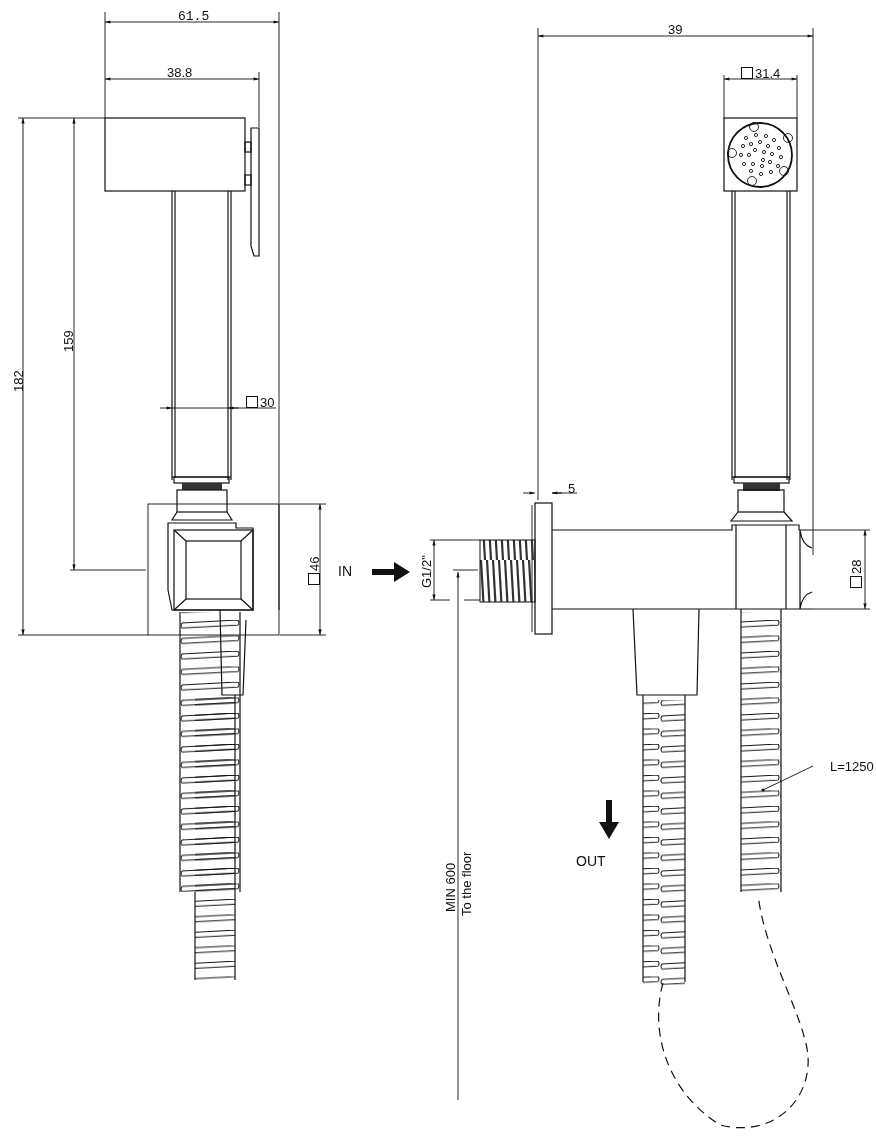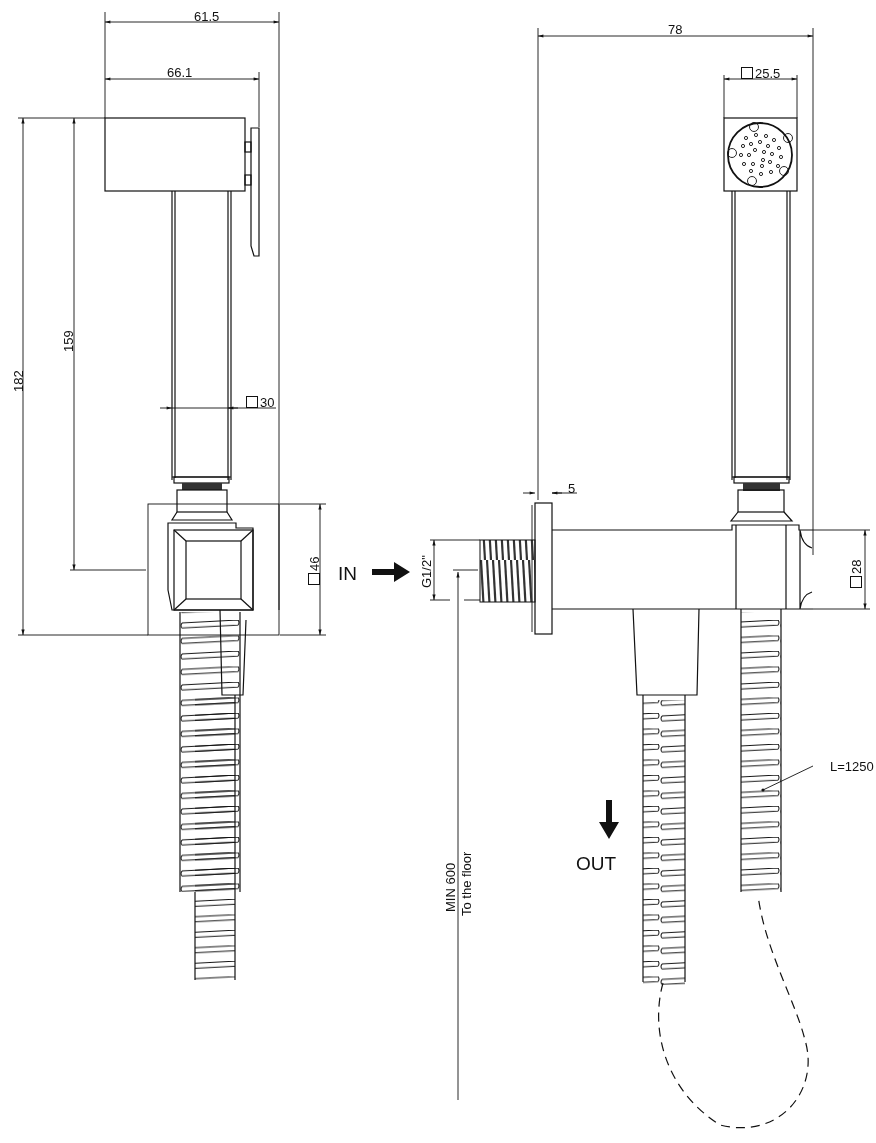--- a/index.html
+++ b/index.html
@@ -2,21 +2,21 @@
 <html><head>
 <meta charset="utf-8">
 <style>
   html,body{margin:0;padding:0;background:#fff;}
   #canvas{position:relative;width:876px;height:1143px;background:#fff;overflow:hidden;}
   svg{position:absolute;left:0;top:0;}
   .ln{stroke:#111;stroke-width:1.2;fill:none;}
   .thin{stroke:#111;stroke-width:0.9;fill:none;}
   .dash{stroke:#111;stroke-width:1.2;fill:none;stroke-dasharray:9 6;}
   .lbl{position:absolute;font-family:"Liberation Sans",sans-serif;color:#111;font-size:13px;white-space:nowrap;line-height:1;}
-  .big{font-size:19px;}
+  .big{font-size:14px;}
   .rot{transform-origin:left top;transform:rotate(-90deg);}
   .sq{display:inline-block;width:10px;height:10px;border:1px solid #111;margin-right:2px;vertical-align:-1px;}
 </style>
 </head>
 <body>
 
 <div id="canvas">
 <svg width="876" height="1143" viewBox="0 0 876 1143">
   <defs>
     <marker id="ar" viewBox="0 0 10 10" refX="10" refY="5" markerWidth="8" markerHeight="6" orient="auto-start-reverse">
@@ -184,29 +184,29 @@
 
     <line class="thin" x1="453" y1="570" x2="478" y2="570"></line>
     <line class="thin" x1="458" y1="1100" x2="458" y2="572" marker-end="url(#ar)"></line>
 
     <path d="M372,569 L394,569 L394,562 L410,572 L394,582 L394,575 L372,575 Z" fill="#111"></path>
 
     <path d="M606,800 L612,800 L612,822 L619,822 L609,839 L599,822 L606,822 Z" fill="#111"></path>
   </g>
 </svg>
 
-  <span class="lbl" style="left:194px;top:10px;">61.5</span>
-  <span class="lbl" style="left:167px;top:66px;">66.1</span>
+  <span class="lbl" style="left:178px;top:10px;font-family:Liberation Mono, monospace;">61.5</span>
+  <span class="lbl" style="left:167px;top:66px;">38.8</span>
   <span class="lbl rot" style="left:12px;top:392px;">182</span>
   <span class="lbl rot" style="left:62px;top:352px;">159</span>
   <span class="lbl" style="left:246px;top:396px;"><span class="sq"></span><span>30</span></span>
   <span class="lbl rot" style="left:308px;top:585px;"><span class="sq"></span><span>46</span></span>
 
-  <span class="lbl" style="left:668px;top:23px;">78</span>
-  <span class="lbl" style="left:741px;top:67px;"><span class="sq"></span><span>25.5</span></span>
+  <span class="lbl" style="left:668px;top:23px;">39</span>
+  <span class="lbl" style="left:741px;top:67px;"><span class="sq"></span><span>31.4</span></span>
   <span class="lbl" style="left:568px;top:482px;">5</span>
   <span class="lbl rot" style="left:420px;top:588px;">G1/2"</span>
   <span class="lbl rot" style="left:850px;top:588px;"><span class="sq"></span><span>28</span></span>
   <span class="lbl" style="left:830px;top:760px;">L=1250</span>
   <span class="lbl rot" style="left:444px;top:912px;">MIN 600</span>
   <span class="lbl rot" style="left:460px;top:916px;">To the floor</span>
 
   <span class="lbl big" style="left:338px;top:564px;">IN</span>
   <span class="lbl big" style="left:576px;top:854px;">OUT</span>
 </div>

